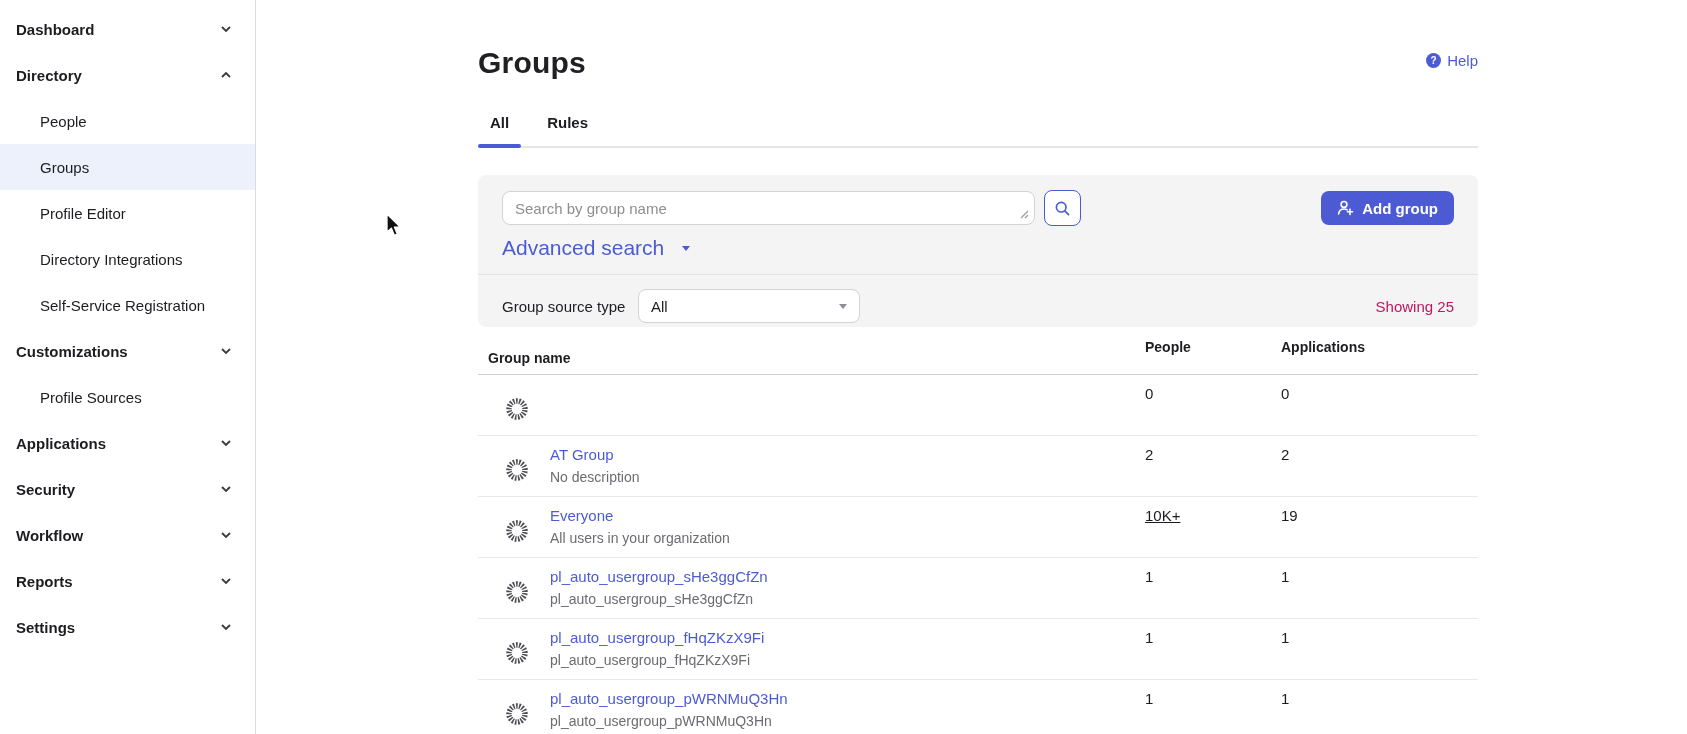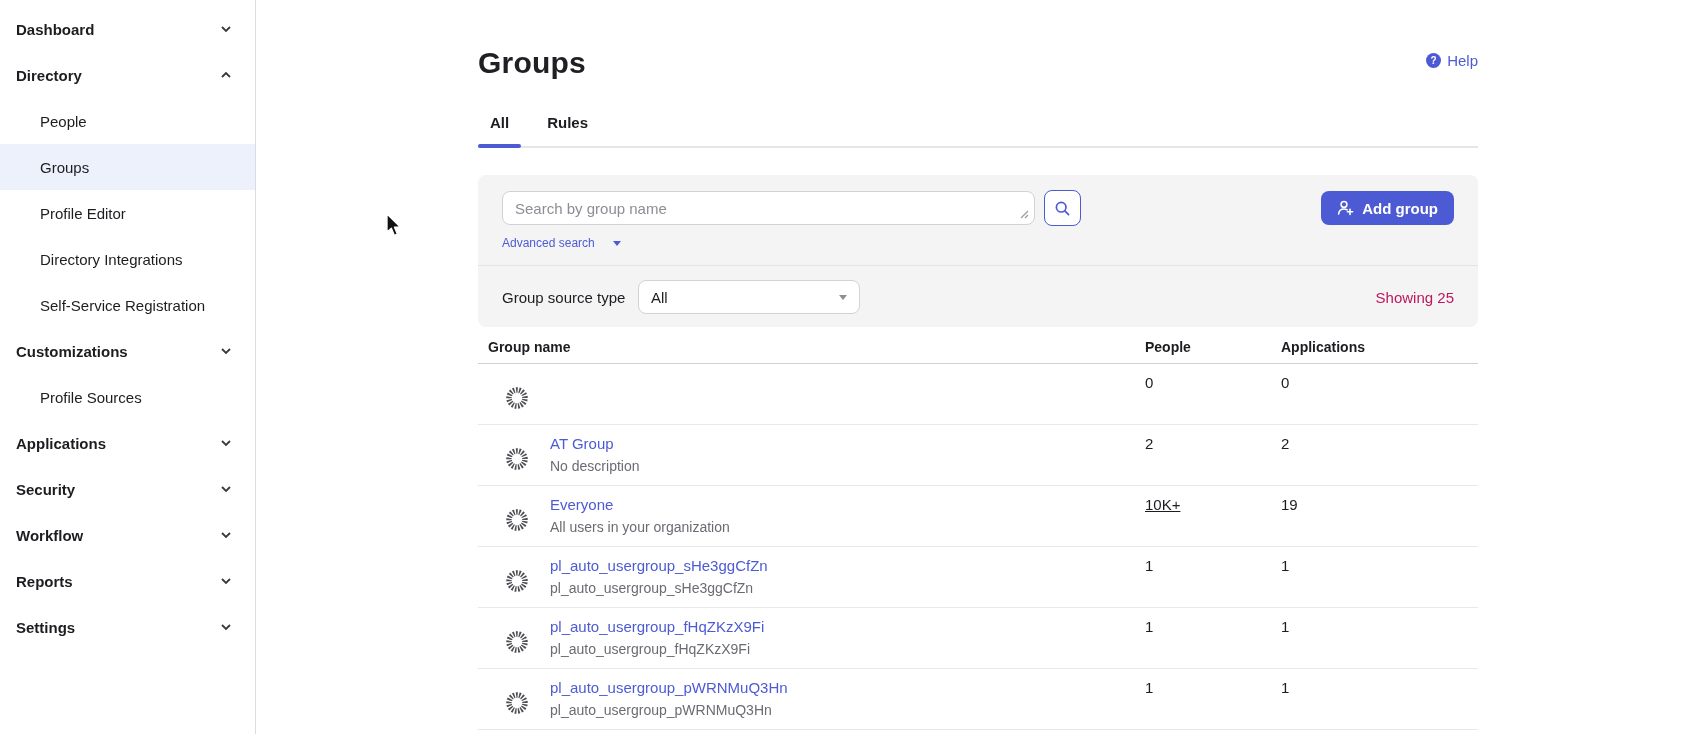--- a/index.html
+++ b/index.html
@@ -47,37 +47,37 @@
   .grip { position: absolute; right: 6px; bottom: 6px; width: 9px; height: 9px; }
   .grip svg { display: block; }
   .search-btn { width: 37px; height: 36px; margin-left: 9px; margin-top: -1px; background: #fff;
                 border: 1.5px solid var(--accent); border-radius: 8px; display: flex; align-items: center;
                 justify-content: center; cursor: pointer; }
   .spacer { flex: 1; }
   .add-group-btn { height: 34px; padding: 0 16px; background: var(--accent); color: #fff; border: none;
                    border-radius: 8px; font-family: "Liberation Sans", sans-serif; font-size: 15px;
                    font-weight: 700; display: flex; align-items: center; gap: 8px; cursor: pointer; }
   .advanced { display: inline-flex; align-items: center; gap: 18px; margin: 10px 0 0 24px;
-              color: var(--accent); font-size: 12px; text-decoration: none; cursor: pointer; }
+              color: var(--accent); font-size: 21px; text-decoration: none; cursor: pointer; }
   .caret-down { width: 0; height: 0; border-left: 4px solid transparent; border-right: 4px solid transparent;
                 border-top: 5px solid var(--accent); display: inline-block; }
   .card-divider { border: none; border-top: 1px solid #e4e4e7; margin-top: 14px; }
   .filter-row { display: flex; align-items: center; padding: 14px 24px 0 24px; }
   .filter-label { width: 136px; font-size: 15px; color: #1d1d21; }
   .select { width: 222px; height: 34px; background: #fff; border: 1px solid #d2d2d7; border-radius: 8px;
             display: flex; align-items: center; padding: 0 12px; font-size: 15px; cursor: pointer; }
   .select .sel-value { flex: 1; }
   .select .caret-down { border-top-color: #8d8d95; border-left-width: 4px; border-right-width: 4px; }
   .showing { margin-left: auto; font-size: 15px; color: #be185d; }
 
   
   .gtable { margin-top: 12px; }
   .thead { display: grid; grid-template-columns: 667px 136px 1fr; padding-bottom: 8px;
            border-bottom: 1px solid #cfcfd4; font-size: 14px; font-weight: 700; color: #1d1d21; }
-  .thead .th-name { padding-left: 10px; }
+  .thead .th-name { padding-left: 10px; margin-top: 11px; }
   .trow { display: grid; grid-template-columns: 667px 136px 1fr; height: 61px;
           border-bottom: 1px solid #e8e8ea; }
   .name-cell { display: flex; padding-left: 27px; }
   .gicon { width: 24px; height: 24px; margin-top: 22px; flex: 0 0 24px; }
   .name-wrap { margin-left: 21px; padding-top: 9px; }
   .gname { display: block; font-size: 15px; line-height: 20px; color: var(--accent);
            text-decoration: none; cursor: pointer; }
   .gdesc { margin-top: 3px; font-size: 14px; line-height: 19px; color: #6b6b73; }
   .num { padding-top: 9px; font-size: 15px; line-height: 20px; color: #1d1d21; }
   .num.ul { text-decoration: underline; cursor: pointer; }

